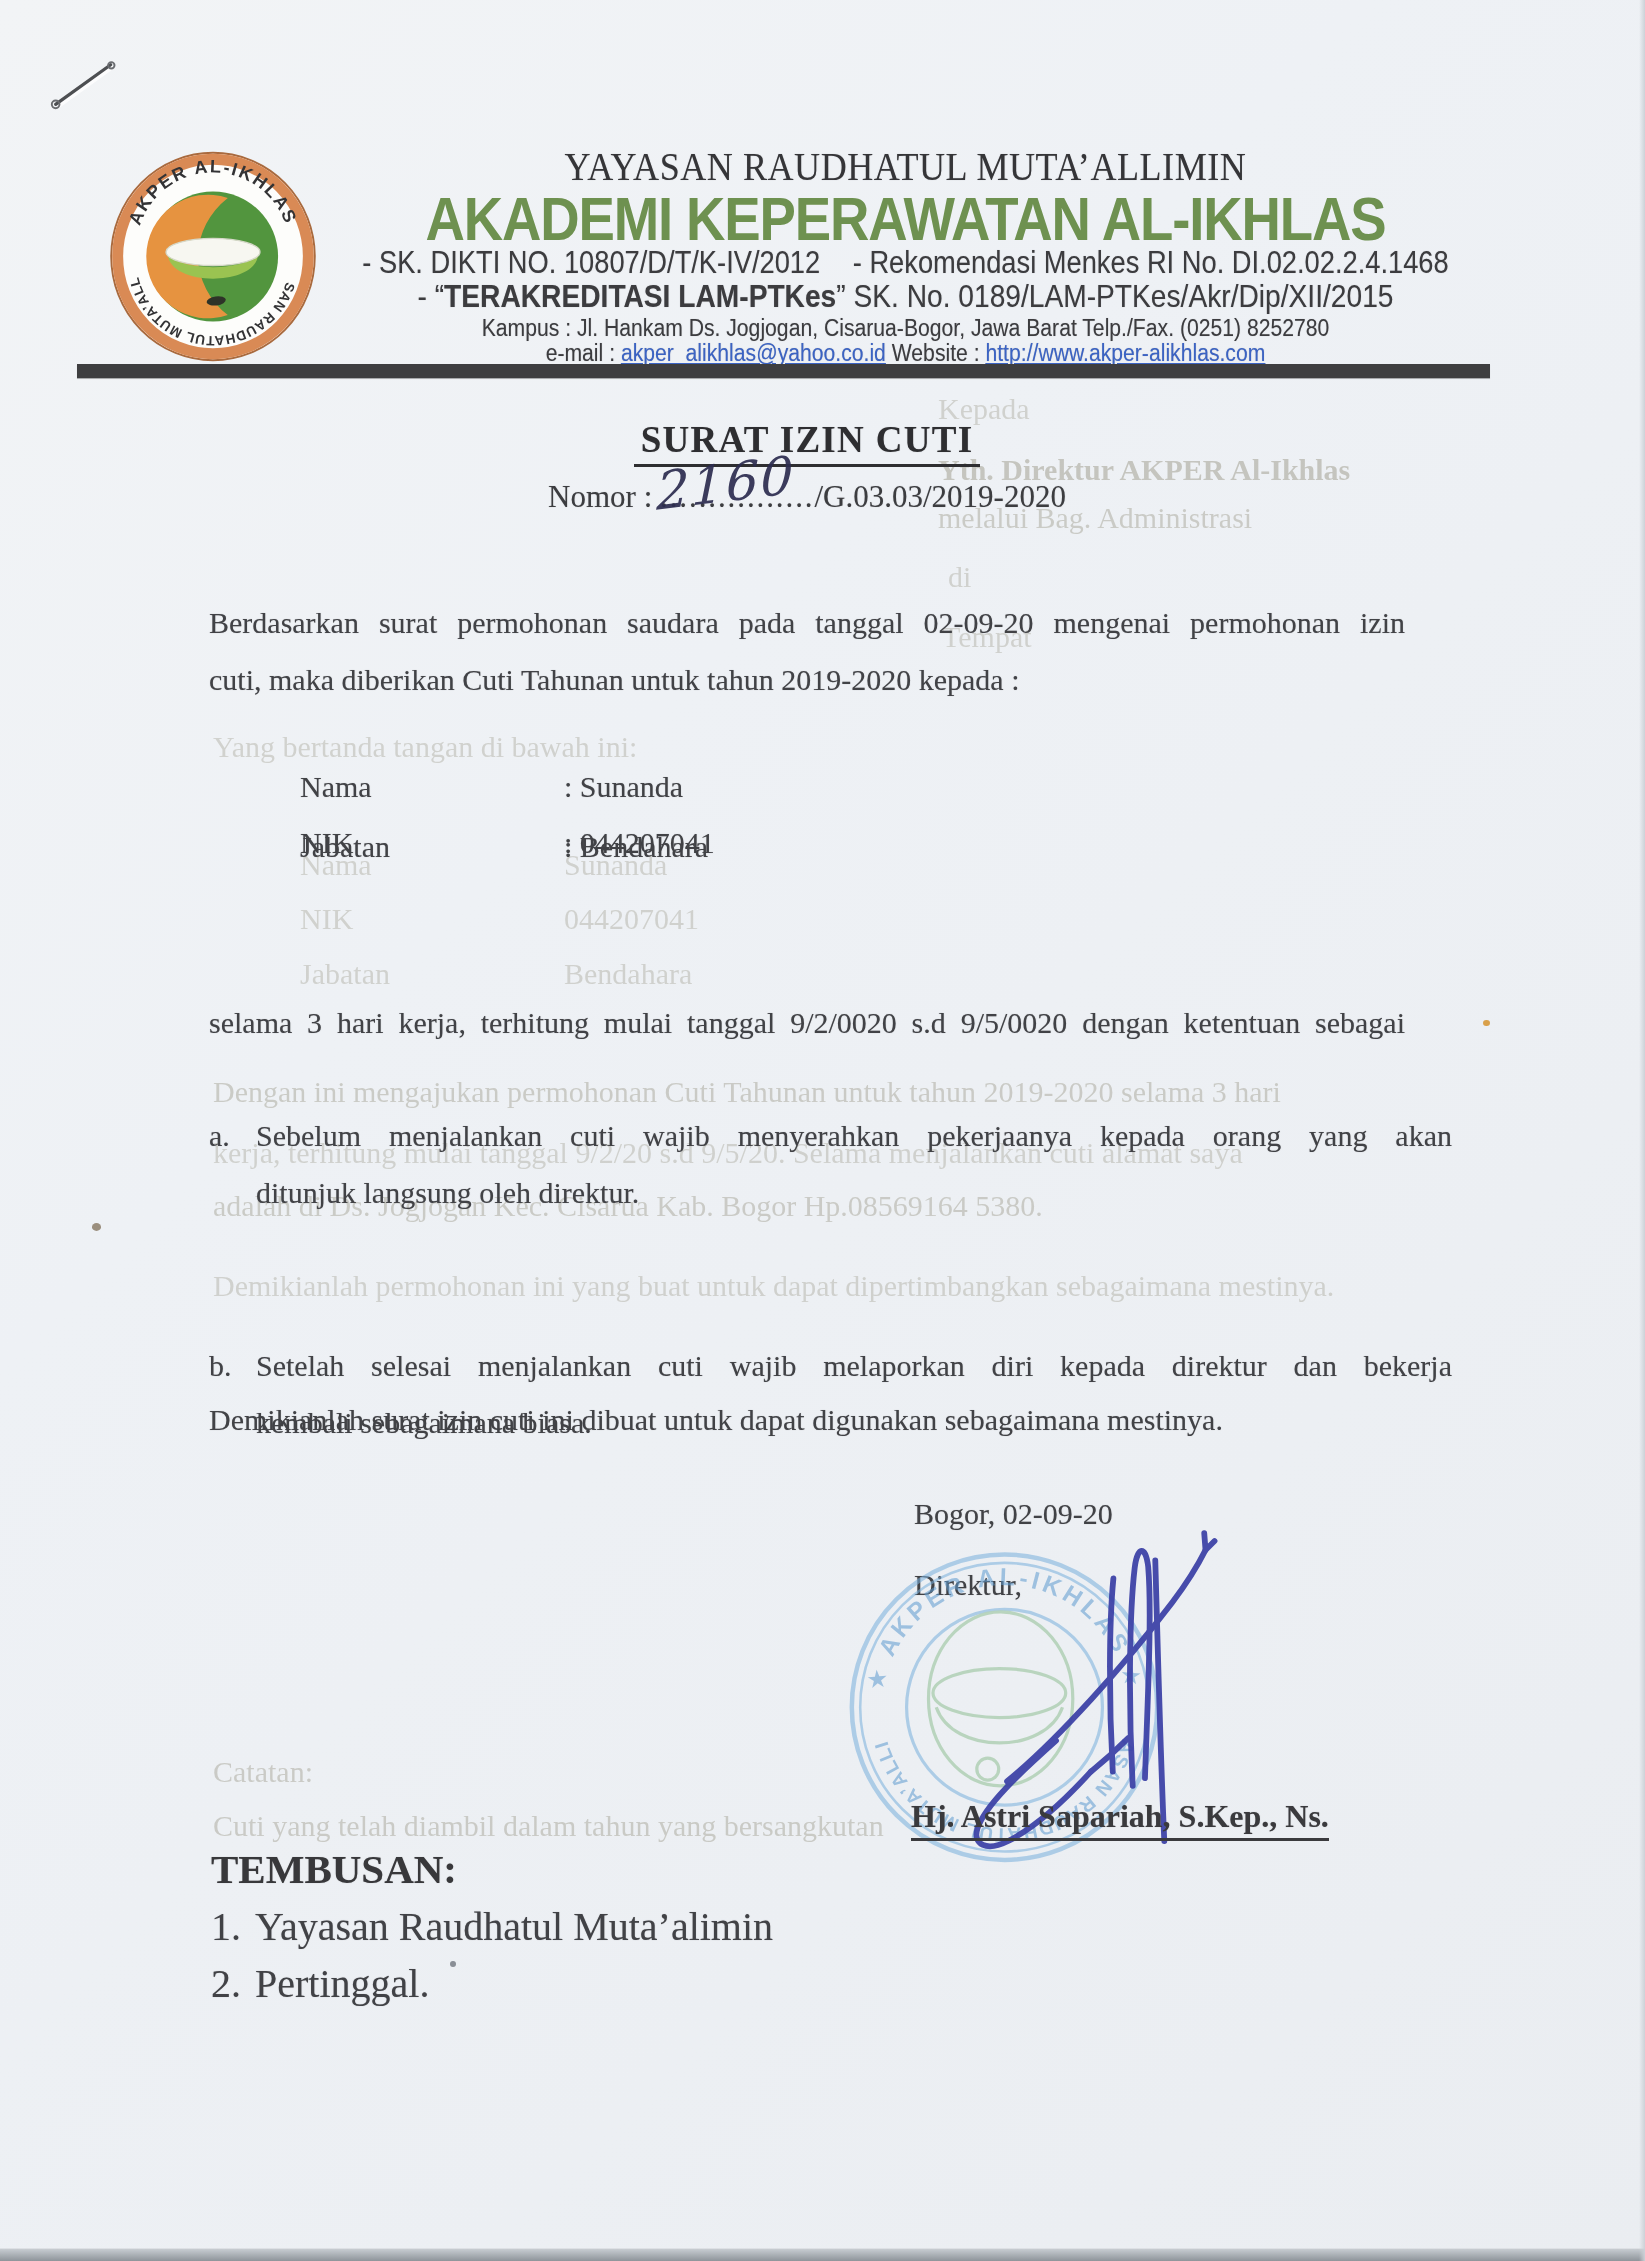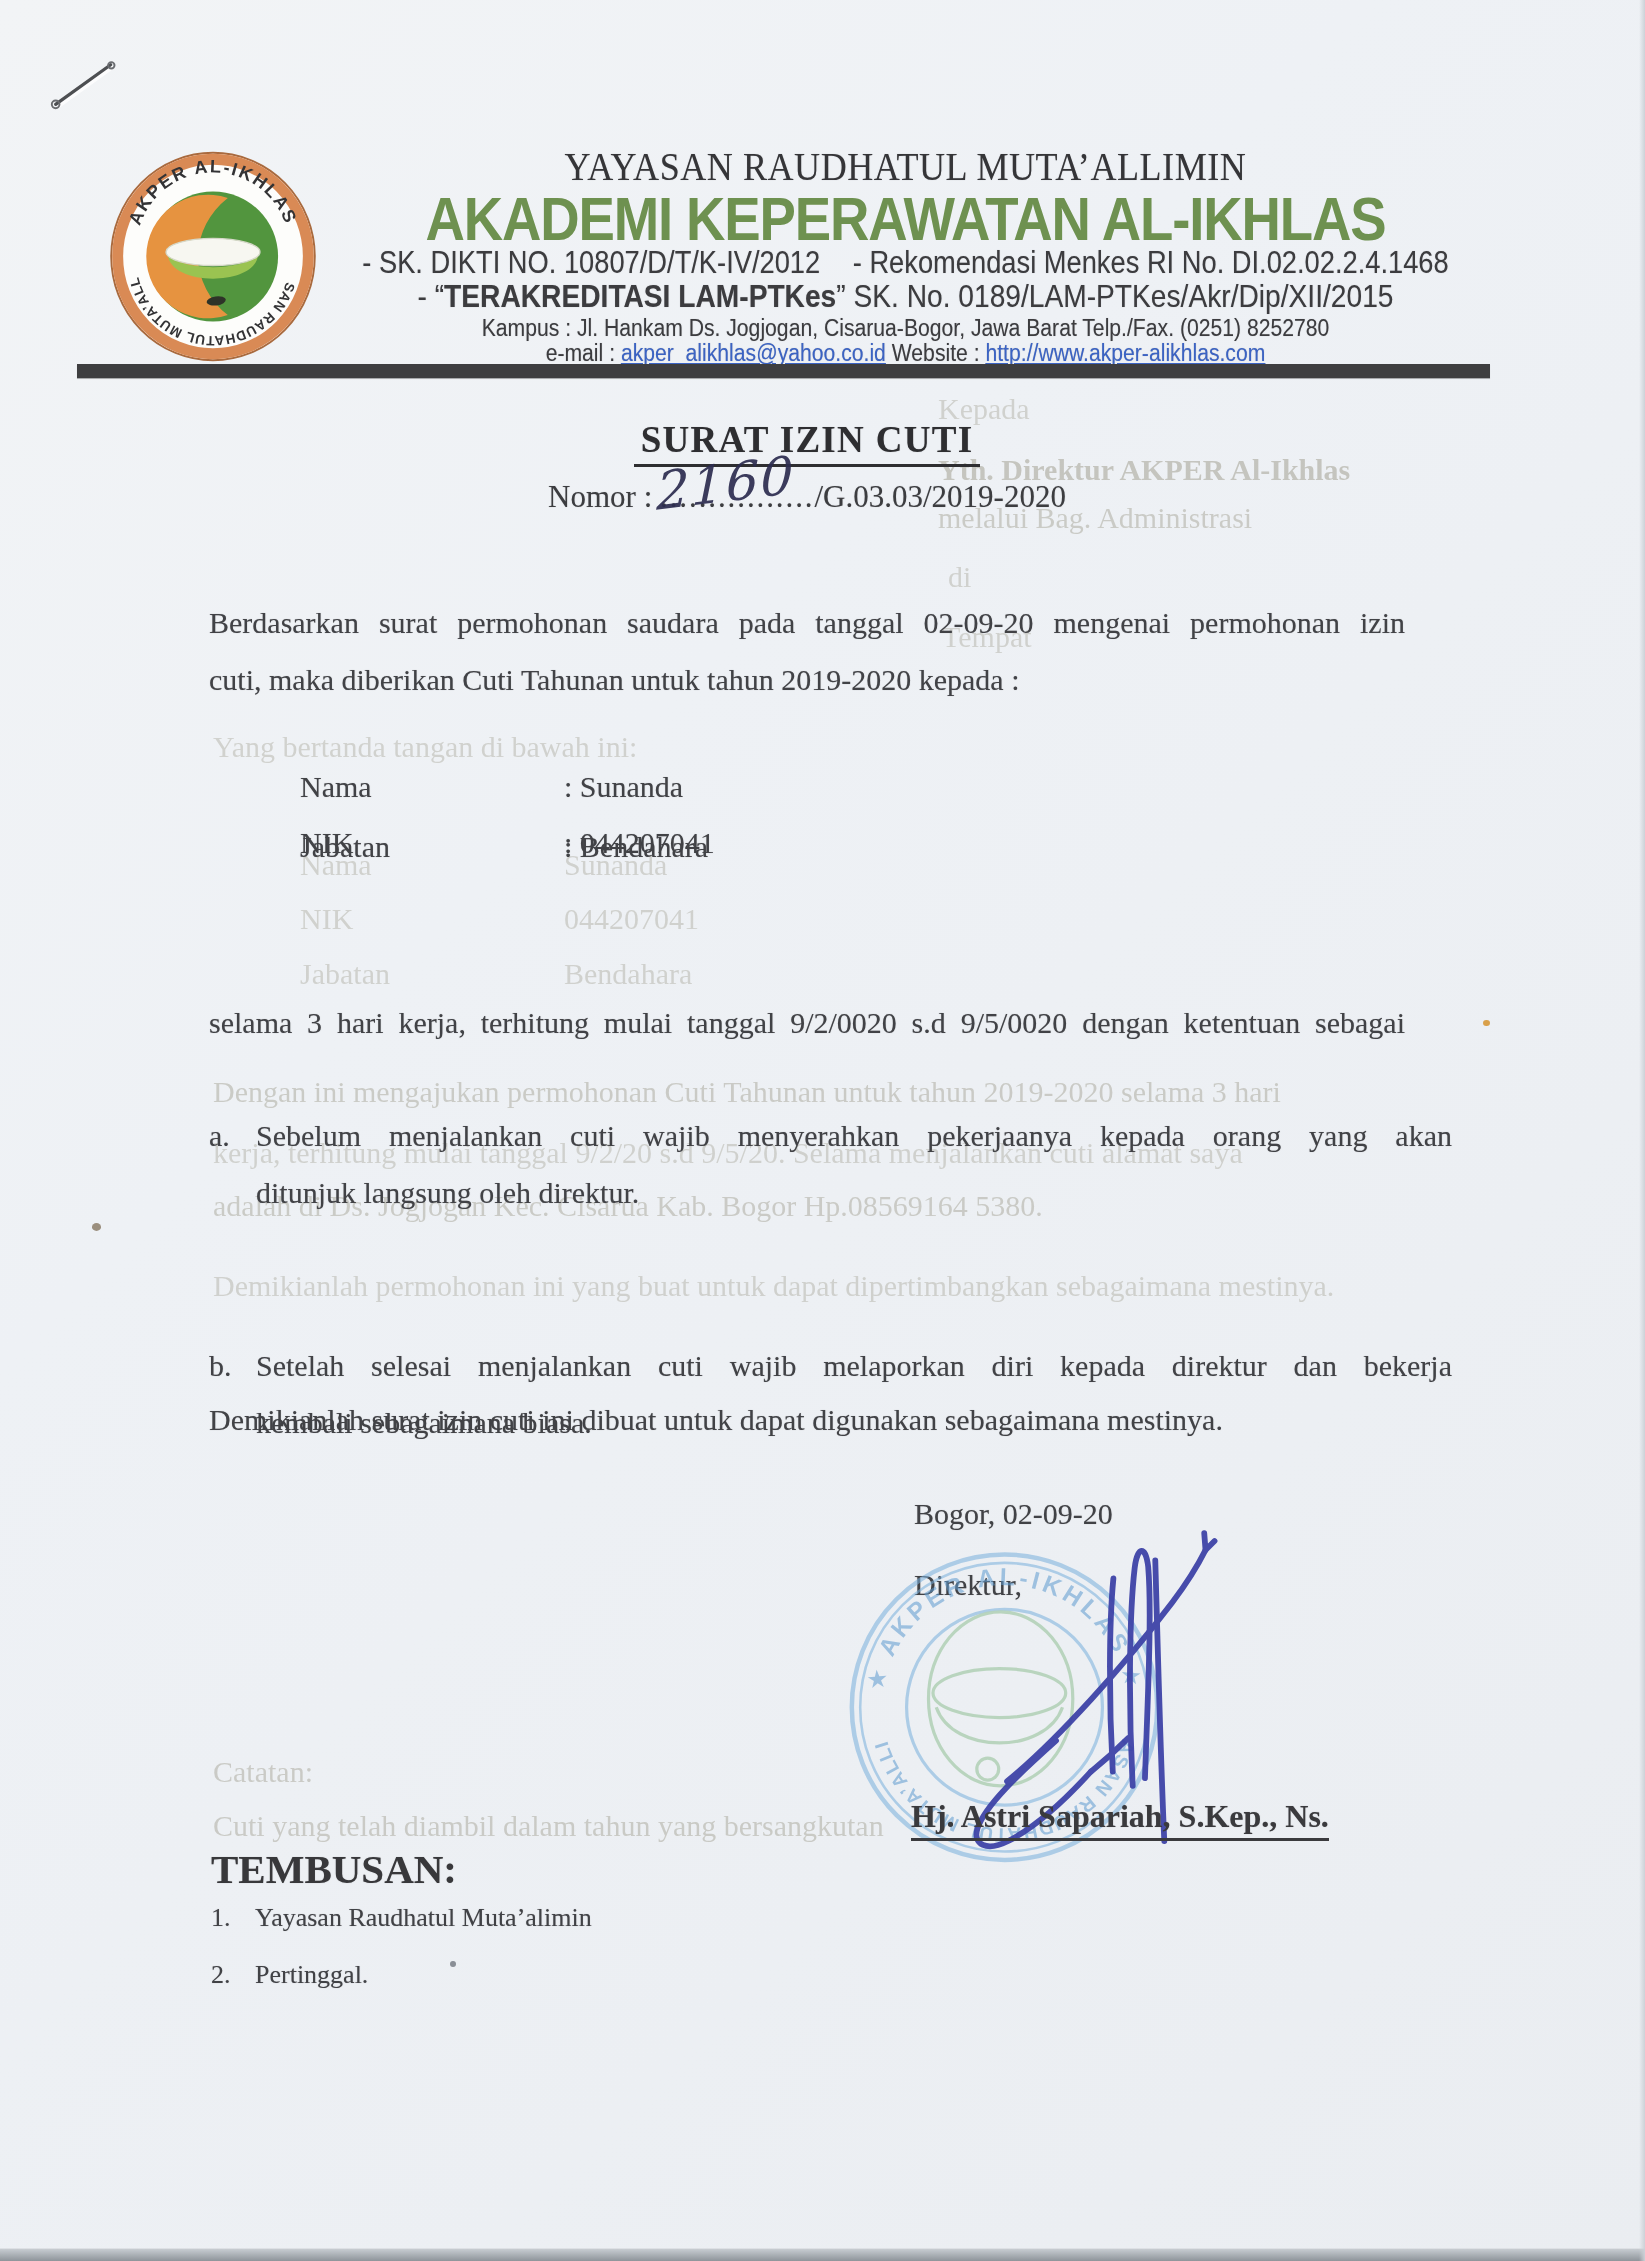--- a/index.html
+++ b/index.html
@@ -46,21 +46,21 @@
   .body-line{font-size:30px;line-height:57px;color:#414246;}
   .col{left:209px;width:1196px;}
   .jline{text-align:justify;text-align-last:justify;}
   .frow{height:39px;font-size:30px;}
   .frow .flabel{display:inline-block;width:264px;}
   .term{padding-left:47px;position:relative;}
   .term .marker{position:absolute;left:0;top:0;}
   .sig-text{font-size:30px;color:#414246;white-space:nowrap;}
   .sig-name{font-size:32px;font-weight:bold;color:#3a3a3d;border-bottom:3.9px solid #3a3a3d;padding-bottom:2.6px;white-space:nowrap;}
   .temb-h{font-size:41px;font-weight:bold;color:#38383b;}
-  .temb-i{font-size:26px;}
+  .temb-i{font-size:40px;}
   .temb-i .num{display:inline-block;width:44px;}
 
   
   .speck{border-radius:50%;}
   .edge-bottom{left:0;bottom:0;width:1645px;height:11.6px;background:linear-gradient(#c7ccd1,#8e949a);}
   .edge-bottom-line{left:0;bottom:11.6px;width:1645px;height:1.9px;background:#dde0e4;}
   .edge-right{top:0;right:0;width:6.4px;height:2261px;background:linear-gradient(90deg,rgba(190,196,203,0),#ccd1d7);}
   svg{overflow:visible;}
   .nopoint{pointer-events:none;}
 </style>

